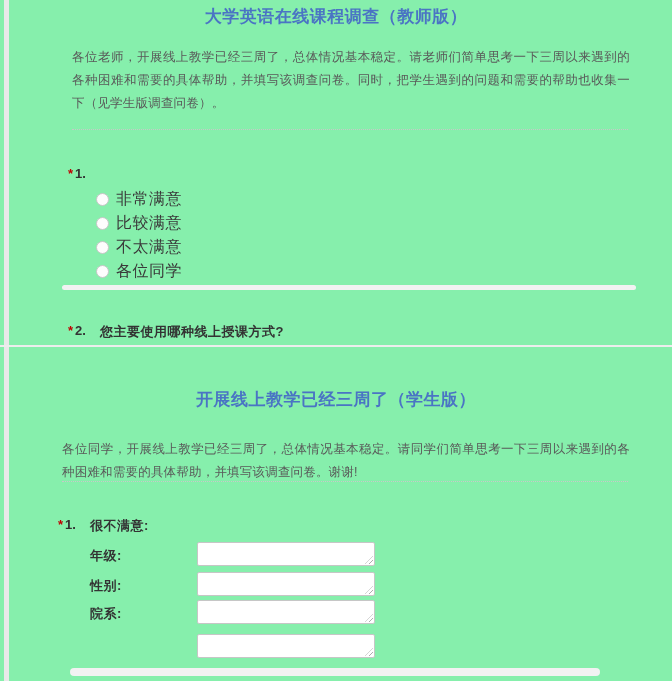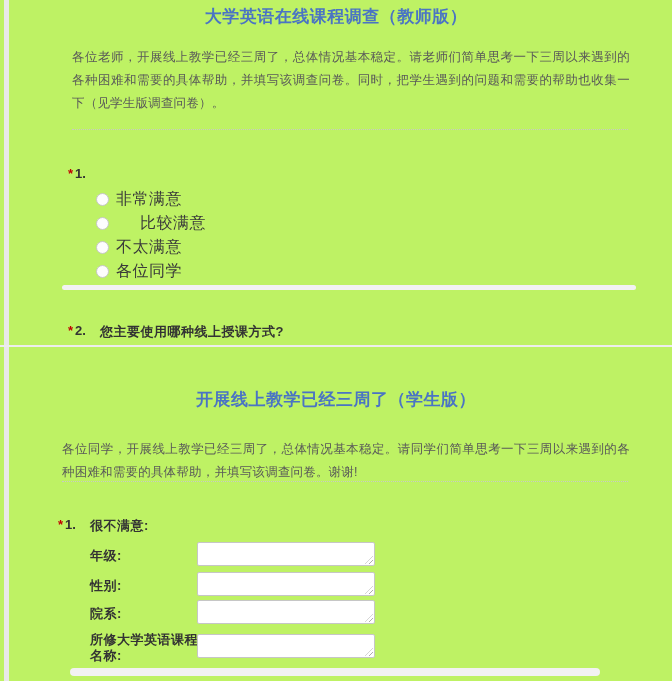--- a/index.html
+++ b/index.html
@@ -1,17 +1,17 @@
 <!DOCTYPE html>
 <html><head>
 <meta charset="utf-8">
 <style>
   html,body{margin:0;padding:0;background:#fff;}
   .page{
-    position:relative;width:672px;height:681px;overflow:hidden;background:#bef264;
+    position:relative;width:672px;height:681px;overflow:hidden;background:#86efac;
     font-family:"Liberation Sans","DejaVu Sans",sans-serif;color:#333;
   }
   .left-strip{position:absolute;left:4px;top:0;width:5px;height:681px;background:#e9e9e9;}
   .seam{position:absolute;left:0;top:345px;width:672px;height:2px;background:#ededed;}
 
   .survey-title{
     position:absolute;left:0;width:672px;text-align:center;
     font-size:17px;font-weight:bold;color:#4a74c4;letter-spacing:0.5px;
   }
   .t-title{top:5px;}
@@ -34,21 +34,21 @@
   .q-row{position:absolute;display:flex;align-items:flex-start;font-size:13px;font-weight:bold;color:#333;}
   .q1-t{left:68px;top:166px;}
   .q2-t{left:68px;top:323px;}
   .q1-s{left:58px;top:517px;}
   .req{color:#c00000;font-weight:bold;margin-right:2px;}
   .q-num{margin-right:14px;}
   .q-text{letter-spacing:0.5px;}
 
   .opt-row{position:absolute;left:96px;display:flex;align-items:center;height:18px;cursor:pointer;}
   .opt-0{top:190px;}
-  .opt-1{top:214px;gap:24px;}
+  .opt-1{top:214px;}
   .opt-2{top:238px;}
   .opt-3{top:262px;}
   .radio{
     width:13px;height:13px;border:1px solid #c6c6c6;border-radius:50%;
     background:#fdfdfd;box-sizing:border-box;margin-right:7px;flex:0 0 auto;
   }
   .opt-label{font-size:16px;color:#3a3a3a;letter-spacing:0.5px;}
 
   .field-label{
     position:absolute;left:90px;width:108px;font-size:13px;font-weight:bold;color:#333;
@@ -145,21 +145,20 @@
     <textarea style=""></textarea>
     <span class="grip"></span>
   </div>
 
   <div class="field-label fl-2">院系:</div>
   <div class="ta-wrap tw-2">
     <textarea style=""></textarea>
     <span class="grip"></span>
   </div>
 
-  <div class="field-label fl-3">所修大学英语课程名称:</div>
   <div class="ta-wrap tw-3">
     <textarea style=""></textarea>
     <span class="grip"></span>
   </div>
 
   <div class="band s-band"></div>
 
 </div>
 
 </body></html>

